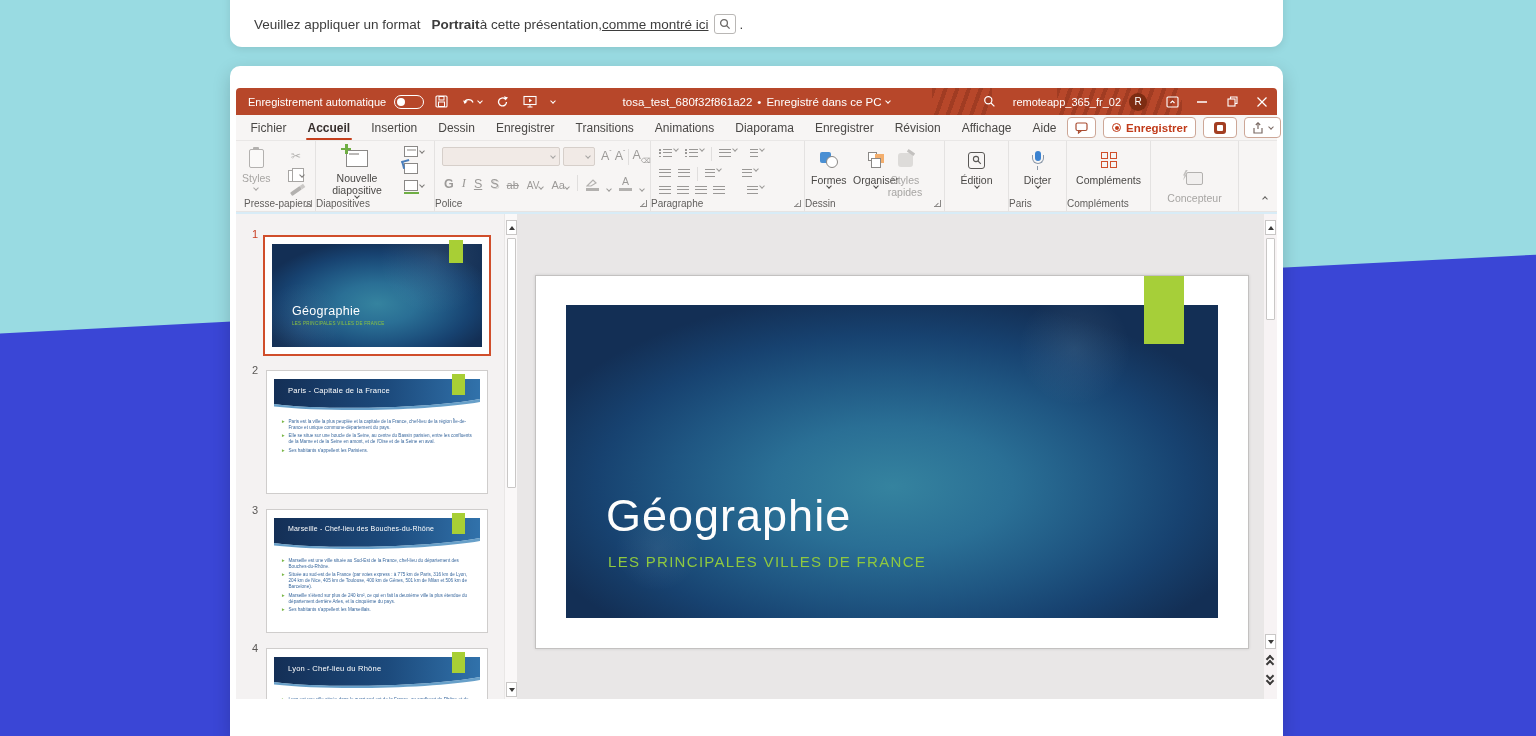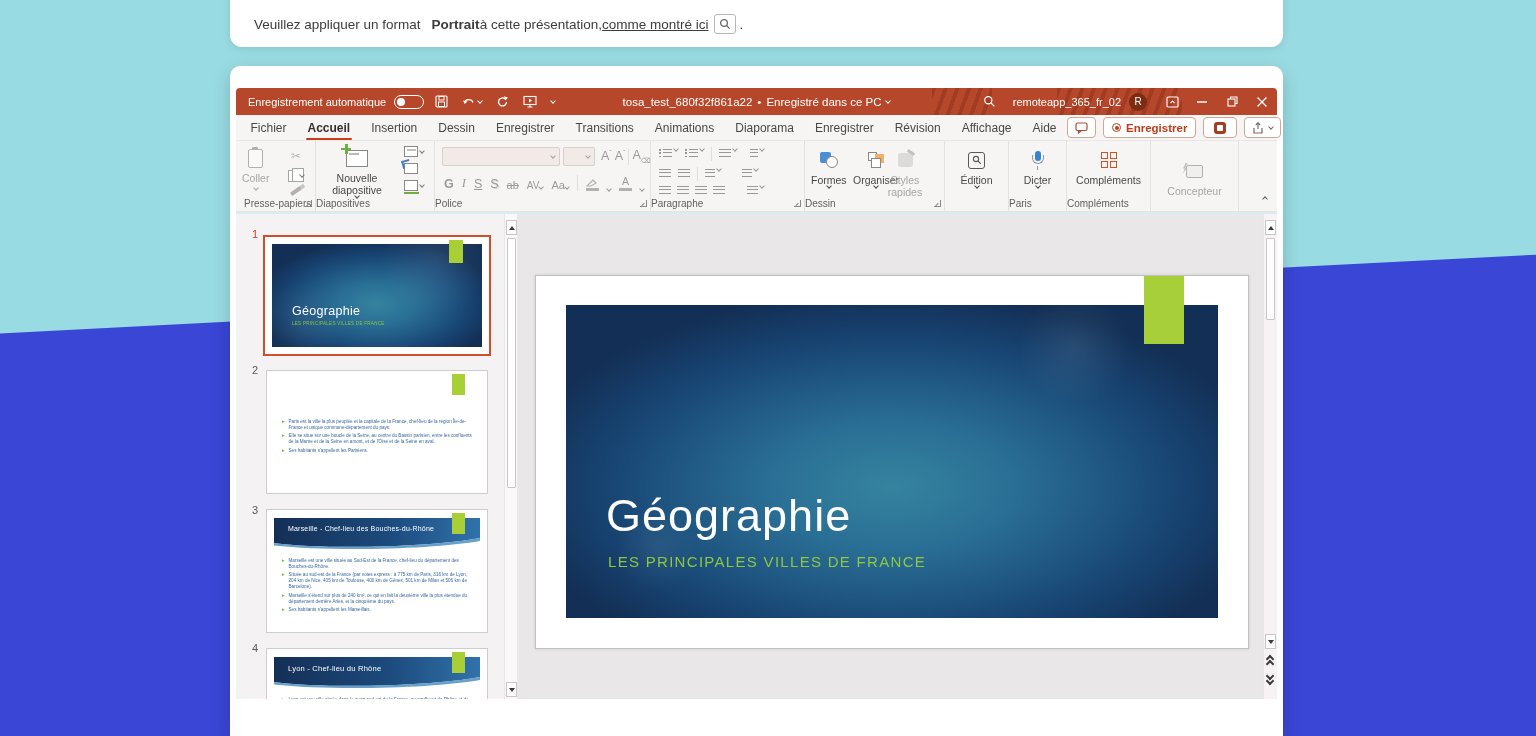--- a/index.html
+++ b/index.html
@@ -345,21 +345,21 @@
     </div>
   </div>
 
   <div class="ribbon">
 
     <div class="rgroup" style="width:80px">
       <div class="bigbtn dis" style="position:absolute;left:6px;top:0">
         <span class="ic">
               <span class="ic-clip"></span>
             </span>
-        <span>Coller</span>
+        <span>Styles</span>
             <span class="chv" style="margin-top:2px"></span>
       </div>
       <div style="position:absolute;left:52px;top:8px;display:flex;flex-direction:column;gap:7px;align-items:center">
         <span class="smallbtn" style="font-size:12px;color:#b3b1af">✂</span>
         <span class="smallbtn">
               <span class="ic-copy"></span>
               <span class="chv"></span>
             </span>
         <span class="smallbtn">
               <span class="ic-brush"></span>
@@ -553,21 +553,21 @@
                 <span></span>
                 <span></span>
               </span>
             </span>
         <span>Compléments</span>
       </div>
       <div class="rgroup-label">Compléments</div>
     </div>
 
     <div class="rgroup" style="width:88px;border-right:1px solid #e4e2e1">
-      <div class="bigbtn dis" style="position:absolute;left:0;right:0;top:13px">
+      <div class="bigbtn dis" style="position:absolute;left:0;right:0;top:20px">
         <span class="ic">
               <span class="ic-designer"></span>
             </span>
         <span>Concepteur</span>
       </div>
     </div>
 
     <div style="flex:1;position:relative">
       <span class="collapse-chv"><span class="chv chv-up"></span></span>
     </div>
@@ -582,20 +582,27 @@
       <div class="thumb sel blue-grad-holder" style="top:21px;height:121px">
         <div class="thumb-blue blue-grad">
           <div class="mini-title">Géographie</div>
           <div class="mini-sub">LES PRINCIPALES VILLES DE FRANCE</div>
         </div>
         <div class="gtab" style="top:3px;right:26px;width:14px;height:23px"></div>
       </div>
 
       <div class="slide-num" style="top:150px">2</div>
       <div class="thumb" style="top:156px;height:124px">
+        <div class="banner">
+          <svg viewBox="0 0 210 33" preserveAspectRatio="none">
+                <path d="M0,0 H210 V20 C160,29 55,32 0,25 Z" fill="url(#bGrad)"></path>
+                <path d="M210,20 C160,29 55,32 0,25 L0,27.5 C60,34 165,31 210,23 Z" fill="#4e8fc0" opacity=".85"></path>
+              </svg>
+          <div class="banner-title">Paris - Capitale de la France</div>
+        </div>
         <div class="gtab" style="top:3px;right:22px;width:13px;height:21px"></div>
         <div class="mini-body">
           <div class="mb">
                 <span class="mk">►</span>
                 <span class="tx">Paris est la ville la plus peuplée et la capitale de la France, chef-lieu de la région Île-de-France et unique commune-département du pays.</span>
               </div>
           <div class="mb">
                 <span class="mk">►</span>
                 <span class="tx">Elle se situe sur une boucle de la Seine, au centre du Bassin parisien, entre les confluents de la Marne et de la Seine en amont, et de l'Oise et de la Seine en aval.</span>
               </div>

